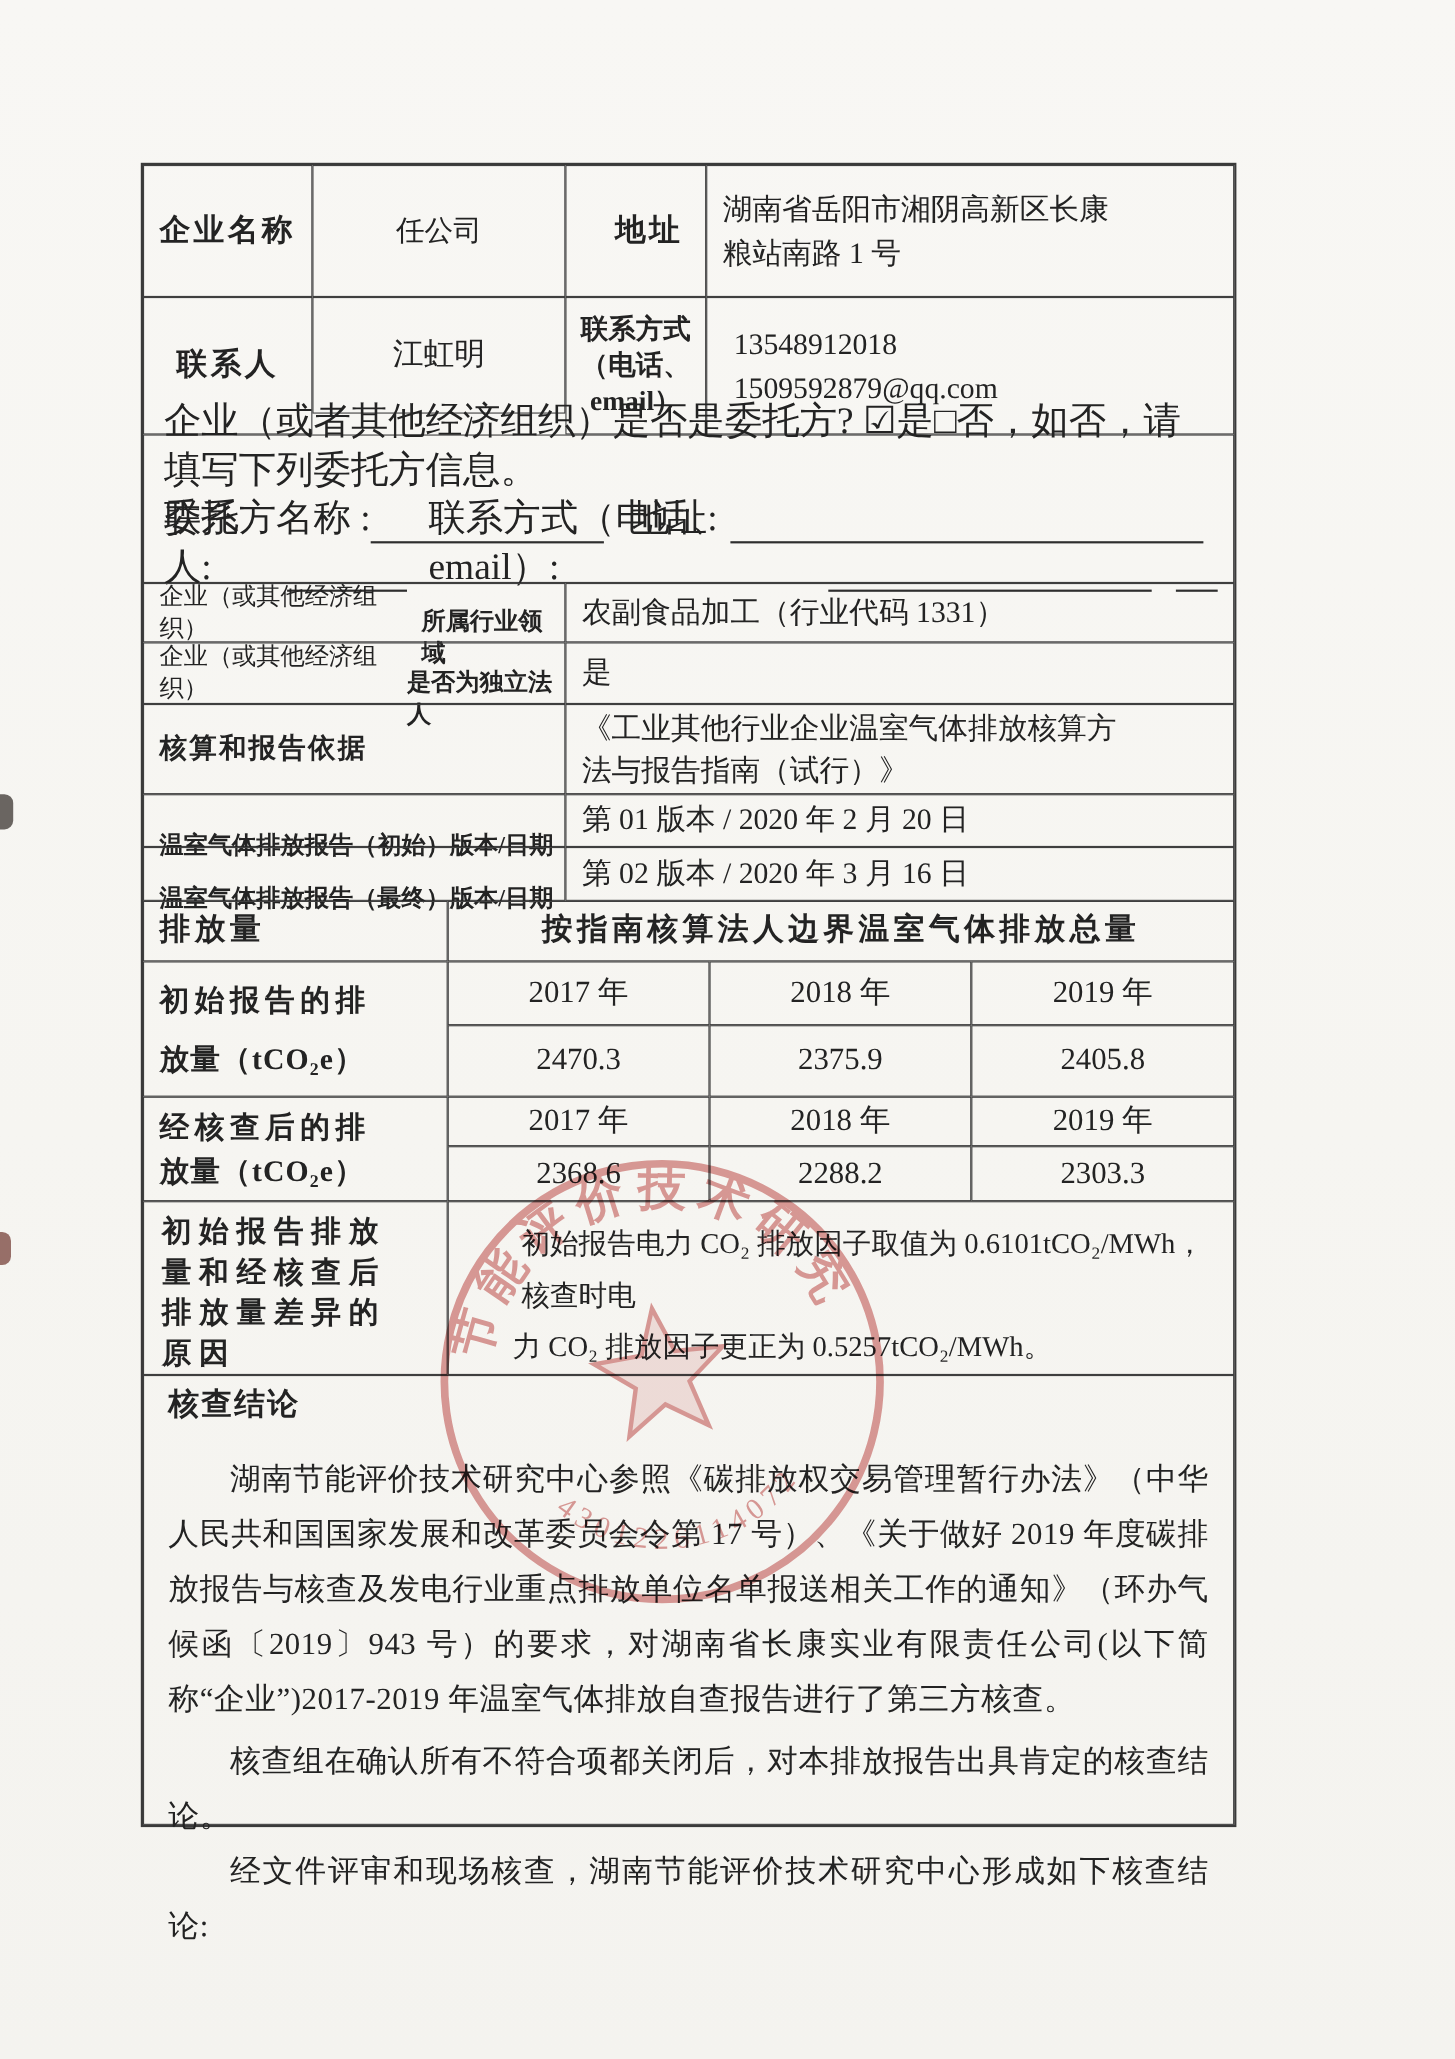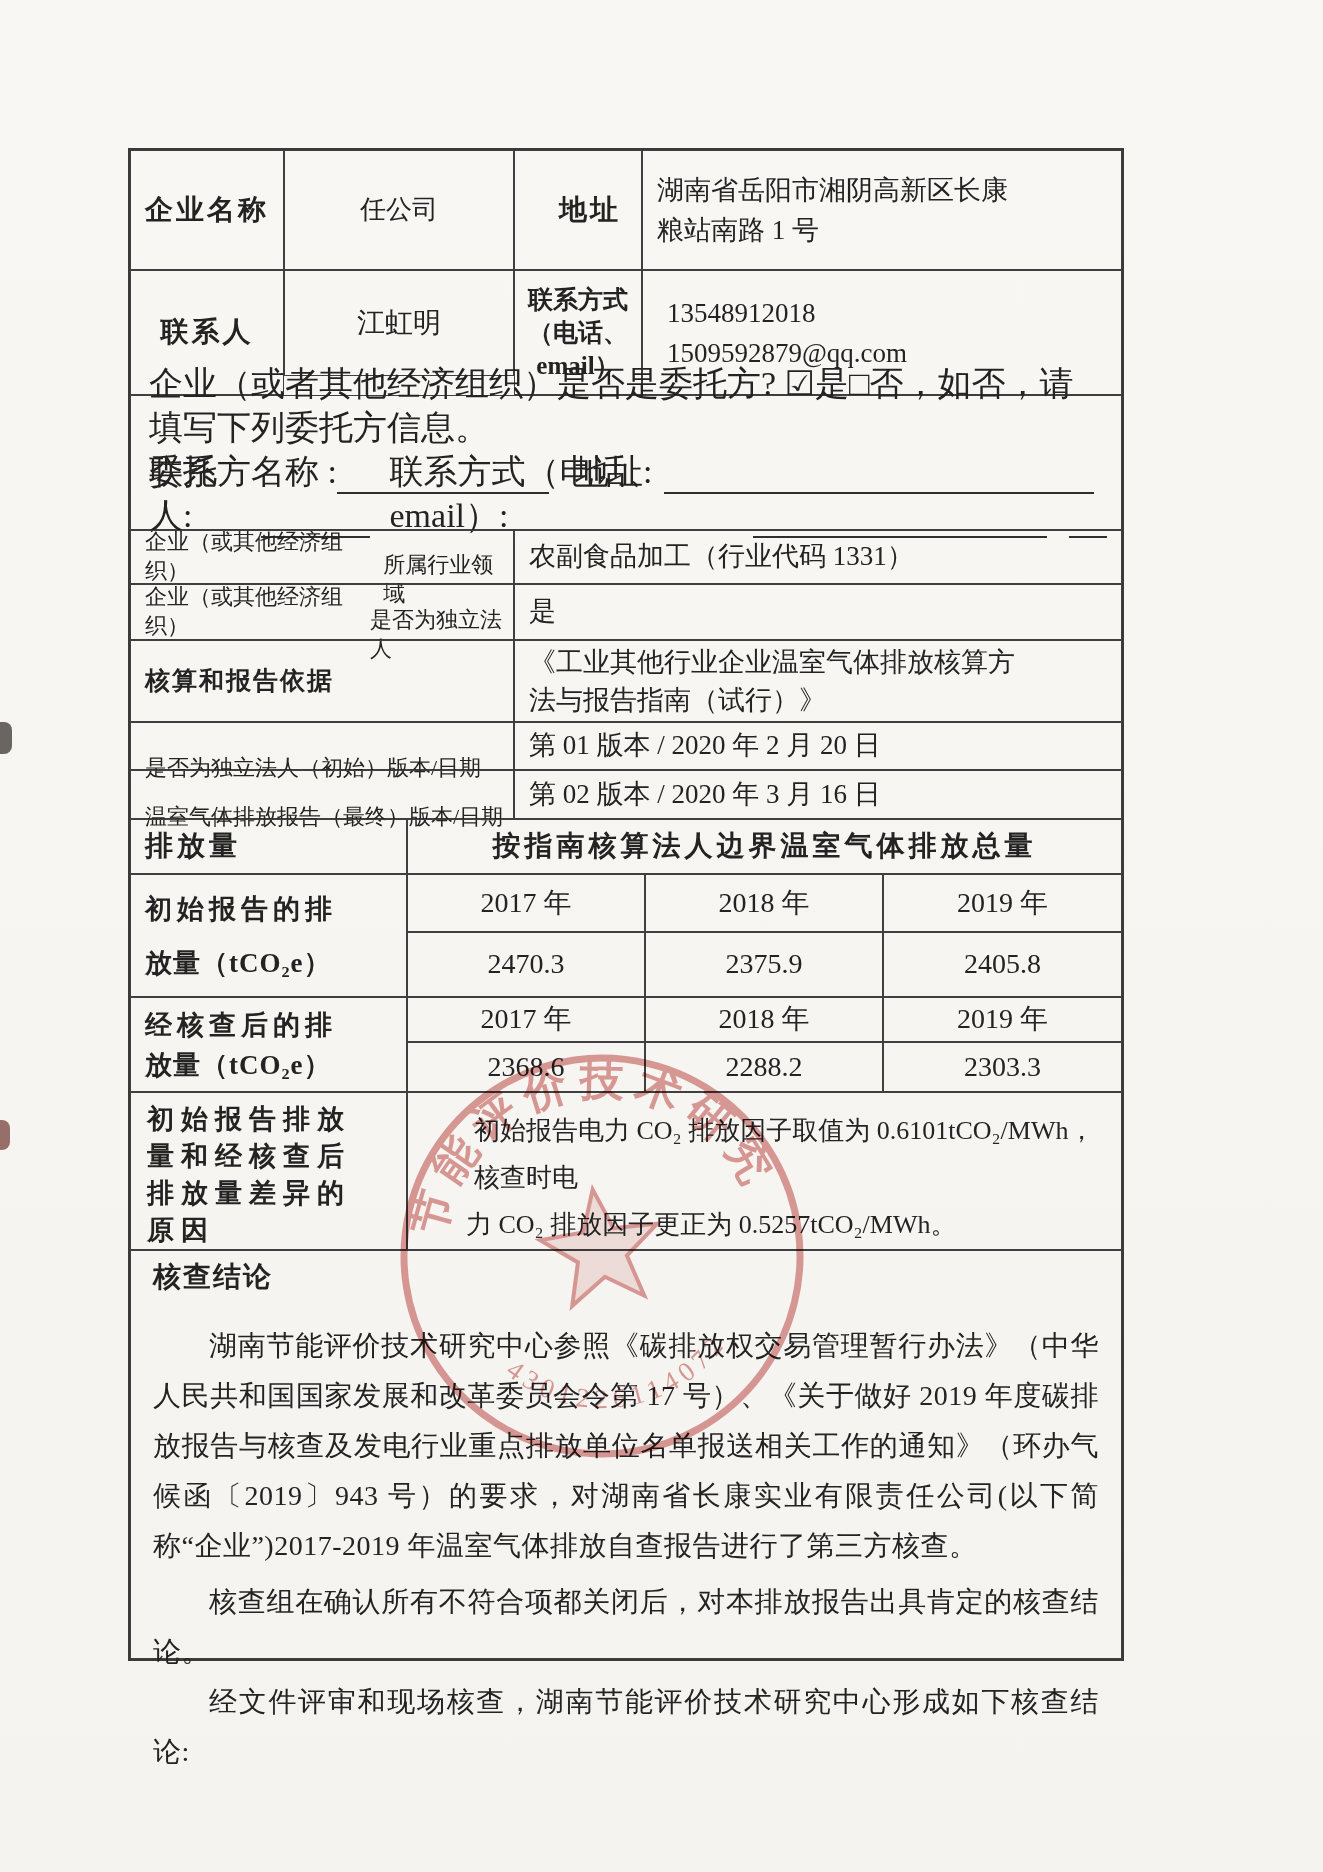--- a/index.html
+++ b/index.html
@@ -7,21 +7,21 @@
     position:relative;width:1323px;height:1872px;overflow:hidden;
     background:linear-gradient(180deg,#f8f7f4 0%,#f6f5f1 55%,#f4f3ef 100%);
     font-family:"Liberation Serif","DejaVu Serif",serif;
     color:#232323;
   }
   .doc{position:absolute;left:128px;top:148px;width:992px;height:1509px;border:2.5px solid #3a3a3a;box-sizing:content-box;}
   .cell{position:absolute;border:1.5px solid #3f3f3f;box-sizing:border-box;font-size:28px;line-height:1.3;}
   .cen{display:flex;align-items:center;justify-content:center;text-align:center;flex-direction:column;}
   .lft{display:flex;align-items:center;justify-content:flex-start;padding-left:14px;}
   .lab{font-weight:bold;letter-spacing:3px;}
-  .lab-sm{font-weight:normal;font-size:22px;letter-spacing:0px;margin-top:45px;}
+  .lab-sm{font-weight:bold;font-size:22px;letter-spacing:0px;margin-top:45px;}
   .pre-sm{font-size:22px;}
   
   .a1{left:0;top:0;width:154px;height:120px;}
   .a2{left:154px;top:0;width:230px;height:120px;font-size:26px;}
   .a3{left:384px;top:0;width:128px;height:120px;padding-left:24px;}
   .a4{left:512px;top:0;width:480px;height:120px;justify-content:center;display:flex;flex-direction:column;padding-left:14px;font-size:27px;line-height:40px;}
   
   .b1{left:0;top:120px;width:154px;height:125px;}
   .b2{left:154px;top:120px;width:230px;height:106px;}
   .b3{left:384px;top:120px;width:128px;height:125px;font-size:25px;line-height:33px;font-weight:bold;}
@@ -131,21 +131,21 @@
 
     <div class="cell lft f1">
       <span style="font-weight:bold;font-size:25px;letter-spacing:2px;">核算和报告依据</span>
     </div>
     <div class="cell f2">
       <span>《工业其他行业企业温室气体排放核算方</span>
       <span>法与报告指南（试行）》</span>
     </div>
 
     <div class="cell lft g1">
-      <span class="lab-sm">是否为独立法人（初始）版本/日期</span>
+      <span class="lab-sm">温室气体排放报告（初始）版本/日期</span>
     </div>
     <div class="cell lft g2">第 01 版本  / 2020 年 2 月 20 日</div>
 
     <div class="cell lft h1">
       <span class="lab-sm">温室气体排放报告（最终）版本/日期</span>
     </div>
     <div class="cell lft h2">第 02 版本  / 2020 年 3 月 16 日</div>
 
     <div class="cell lft i1">排放量</div>
     <div class="cell cen i2">按指南核算法人边界温室气体排放总量</div>

